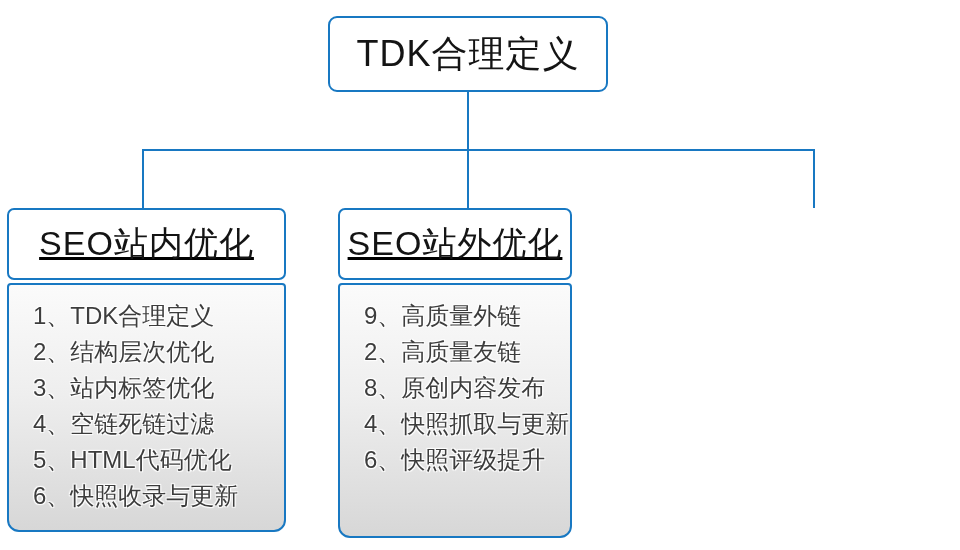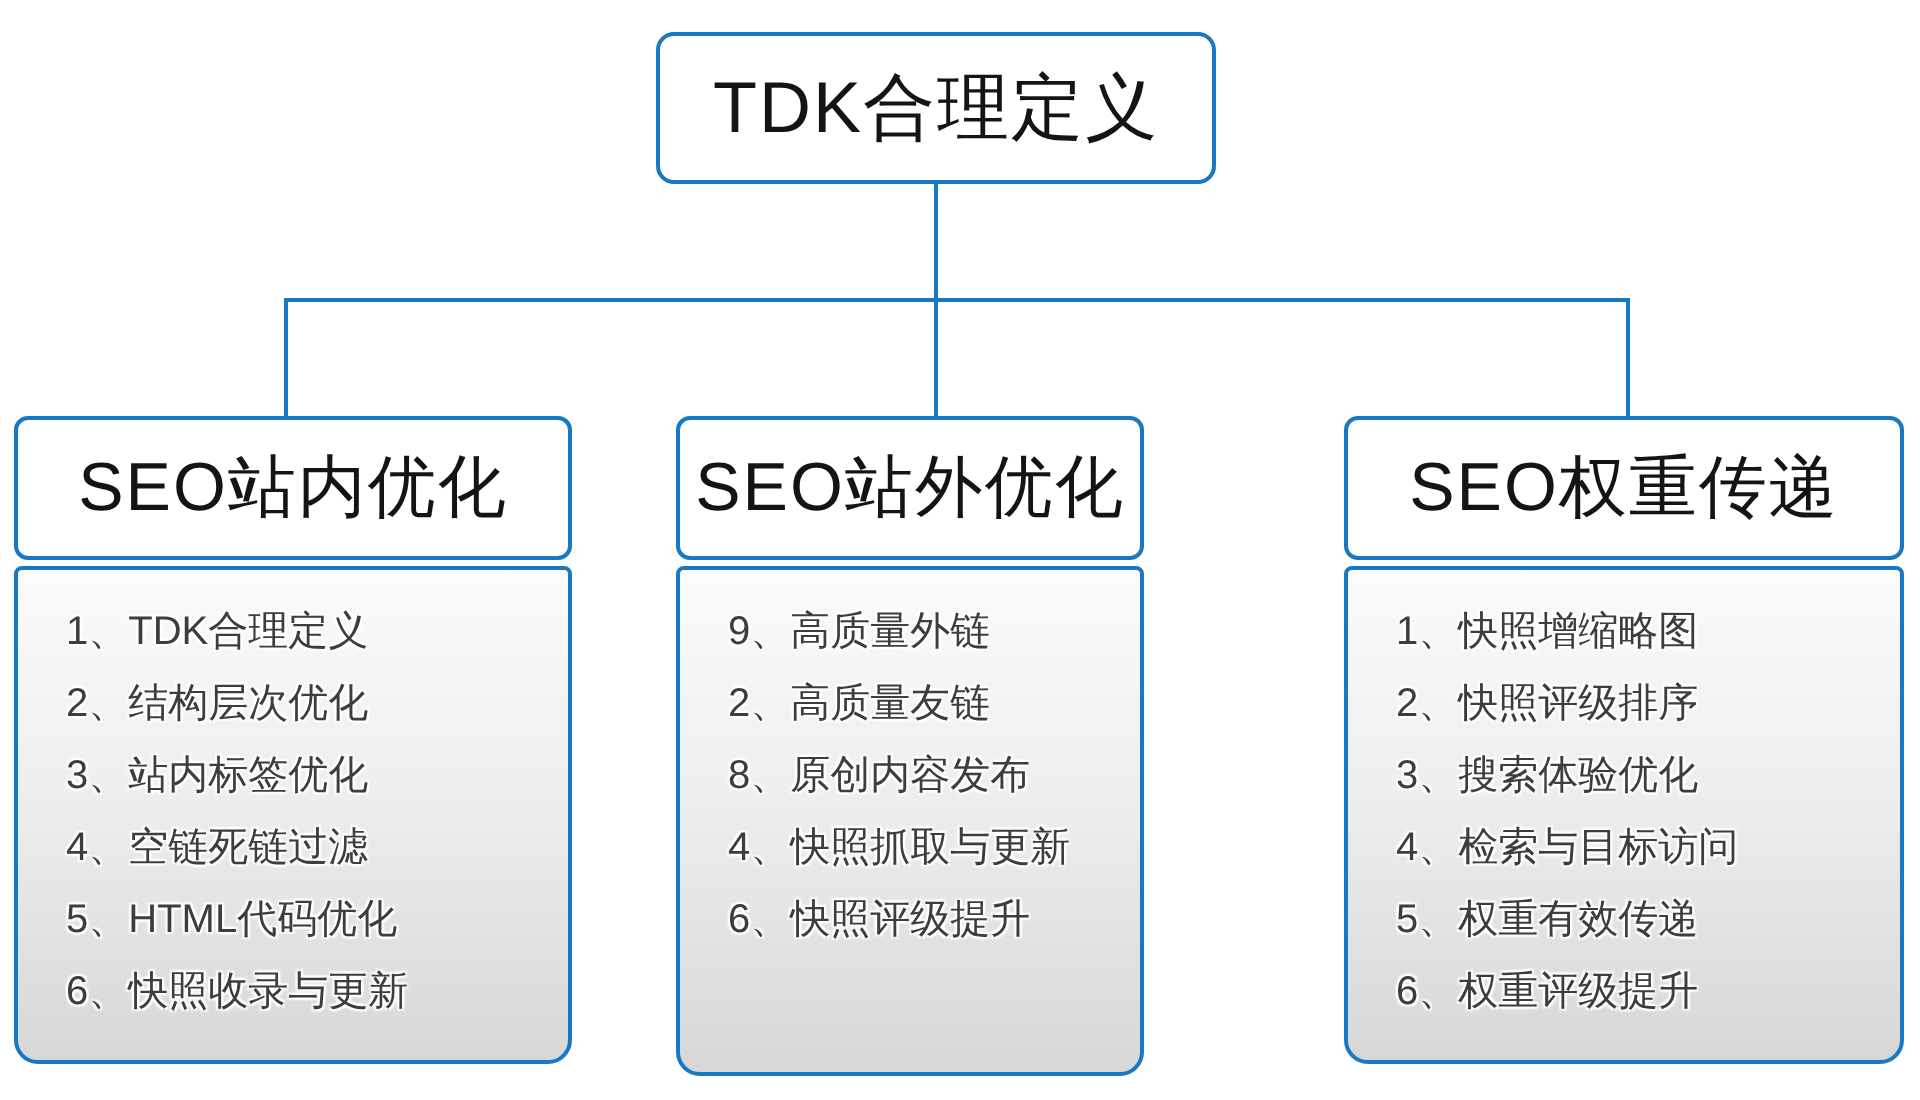--- a/index.html
+++ b/index.html
@@ -30,39 +30,39 @@
   }
 
   
   .column{position:absolute;top:208px;}
   .col-1{left:7px;width:279px;}
   .col-2{left:338px;width:234px;}
   .col-3{left:672px;width:280px;}
 
   .col-header{
     height:72px;border:2px solid var(--accent);border-radius:7px;
-    background:#ffffff;display:flex;align-items:center;justify-content:center;
+    background:#ffffff;display:flex;align-items:center;justify-content:center;text-decoration:underline;
   }
   .col-header .label{
     font-size:34px;color:#141414;letter-spacing:1px;white-space:nowrap;
   }
 
   .col-list{
     margin-top:3px;border:2px solid var(--accent);
     border-radius:4px 4px 12px 12px;
     background:linear-gradient(180deg,#fbfbfb 0%,#eeeeee 45%,#d7d7d7 100%);
     list-style:none;
     padding:13px 6px 0 24px;
   }
   .col-1 .col-list{height:249px;}
   .col-2 .col-list{height:255px;}
   .col-3 .col-list{height:249px;}
 
   .col-list li{
-    font-size:20px;line-height:36px;color:var(--list-text);
+    font-size:24px;line-height:36px;color:var(--list-text);
     white-space:nowrap;
     text-shadow:1px 1px 1px #ffffff,-1px -1px 1px #ffffff,1px -1px 1px #ffffff,-1px 1px 1px #ffffff;
   }
 </style>
 </head>
 <body>
 
 <div class="canvas">
 
   <div class="line v" style="left:467px;top:92px;height:58px;"></div>
@@ -95,27 +95,14 @@
     </div>
     <ul class="col-list">
       <li>9、高质量外链</li>
       <li>2、高质量友链</li>
       <li>8、原创内容发布</li>
       <li>4、快照抓取与更新</li>
       <li>6、快照评级提升</li>
     </ul>
   </div>
 
-  <div class="column col-3">
-    <div class="col-header">
-      <span class="label">SEO权重传递</span>
-    </div>
-    <ul class="col-list">
-      <li>1、快照增缩略图</li>
-      <li>2、快照评级排序</li>
-      <li>3、搜索体验优化</li>
-      <li>4、检索与目标访问</li>
-      <li>5、权重有效传递</li>
-      <li>6、权重评级提升</li>
-    </ul>
-  </div>
 
 </div>
 
 </body></html>

